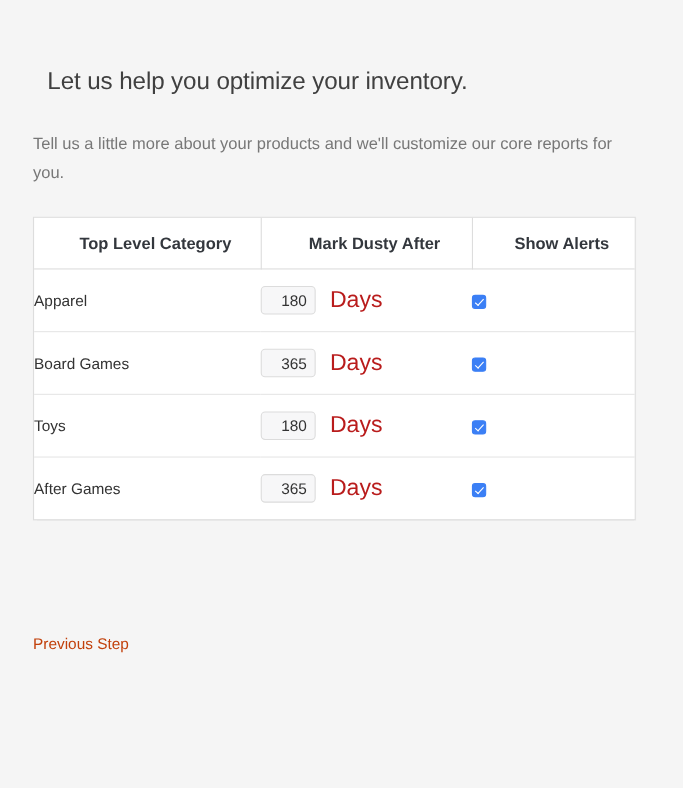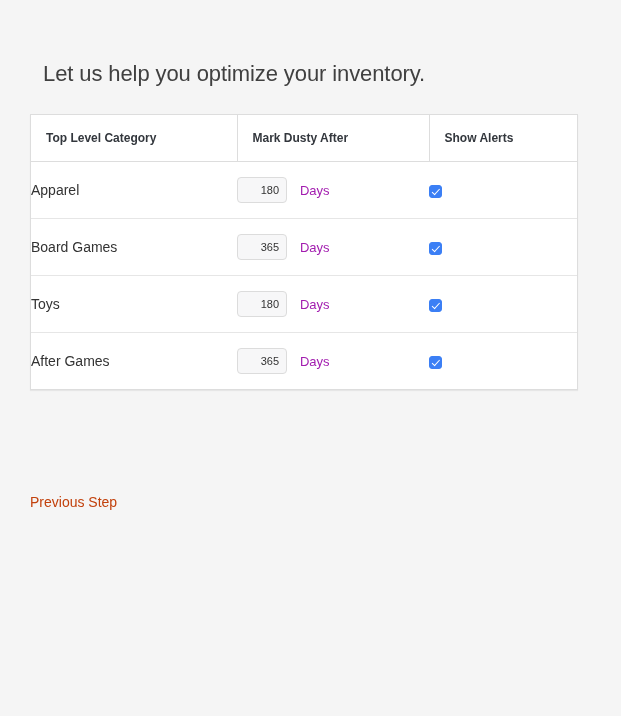--- a/index.html
+++ b/index.html
@@ -46,22 +46,22 @@
     border: 1px solid #dddddd;
     border-collapse: collapse;
     box-shadow: 0 1px 1px rgba(0,0,0,0.06);
   }
   .settings-table table {
     width: 100%;
     border-collapse: collapse;
     table-layout: fixed;
   }
   .settings-table th {
-    text-align: left;
-    font-size: 12px;
+    text-align: center;
+    font-size: 15px;
     font-weight: bold;
     color: #33373d;
     padding: 0 0 0 15px;
     height: 46px;
     border-bottom: 1px solid #dddddd;
     border-right: 1px solid #dddddd;
     vertical-align: middle;
   }
   .settings-table th:last-child {
     border-right: none;
@@ -94,32 +94,32 @@
   .days-input {
     display: inline-block;
     width: 50px;
     height: 26px;
     line-height: 26px;
     box-sizing: border-box;
     background: #f7f7f8;
     border: 1px solid #dcdcdc;
     border-radius: 4px;
     font-family: "Liberation Sans", sans-serif;
-    font-size: 11px;
+    font-size: 14px;
     color: #333333;
     text-align: right;
     padding: 0 7px 0 4px;
     vertical-align: middle;
     outline: none;
   }
   .days-label {
     display: inline-block;
     margin-left: 9px;
-    font-size: 13px;
-    color: #a21caf;
+    font-size: 21px;
+    color: #b91c1c;
     vertical-align: middle;
   }
   .alert-checkbox {
     -webkit-appearance: none;
     appearance: none;
     width: 13px;
     height: 13px;
     box-sizing: border-box;
     border-radius: 3px;
     background: #ffffff;
@@ -172,20 +172,21 @@
     cursor: pointer;
   }
 </style>
 </head>
 <body>
 
 <div class="page">
 
   <h1 class="page-title">Let us help you optimize your inventory.</h1>
 
+  <p class="page-subtitle">Tell us a little more about your products and we'll customize our core reports for you.</p>
 
   <div class="settings-table">
     <table>
       <colgroup>
         <col class="col-category">
         <col class="col-dusty">
         <col class="col-alerts">
       </colgroup>
       <thead>
         <tr>

